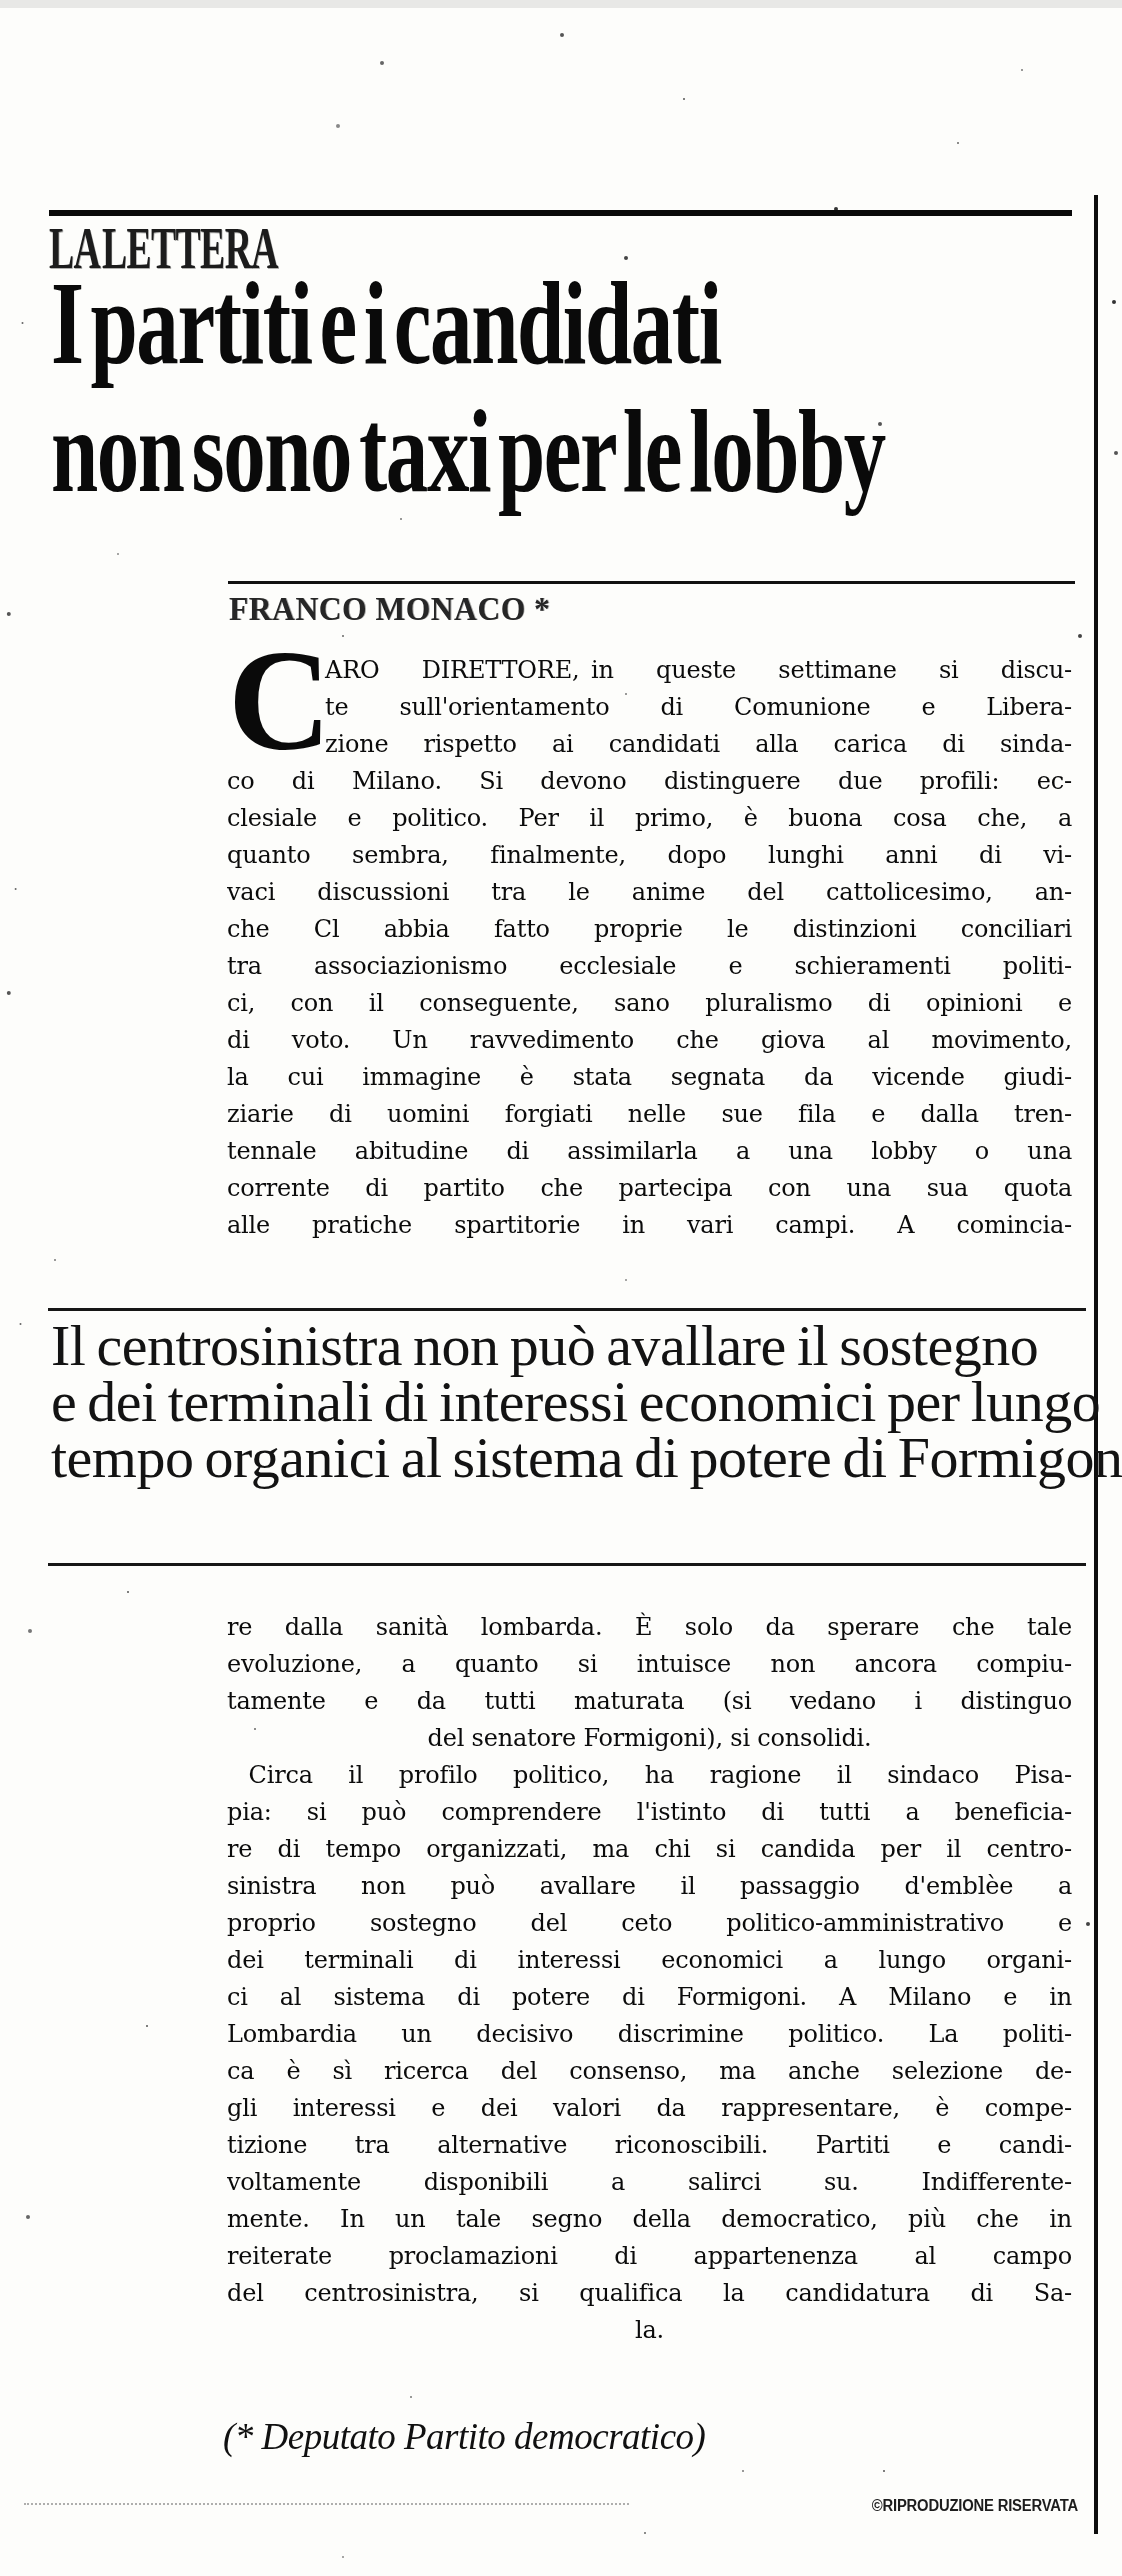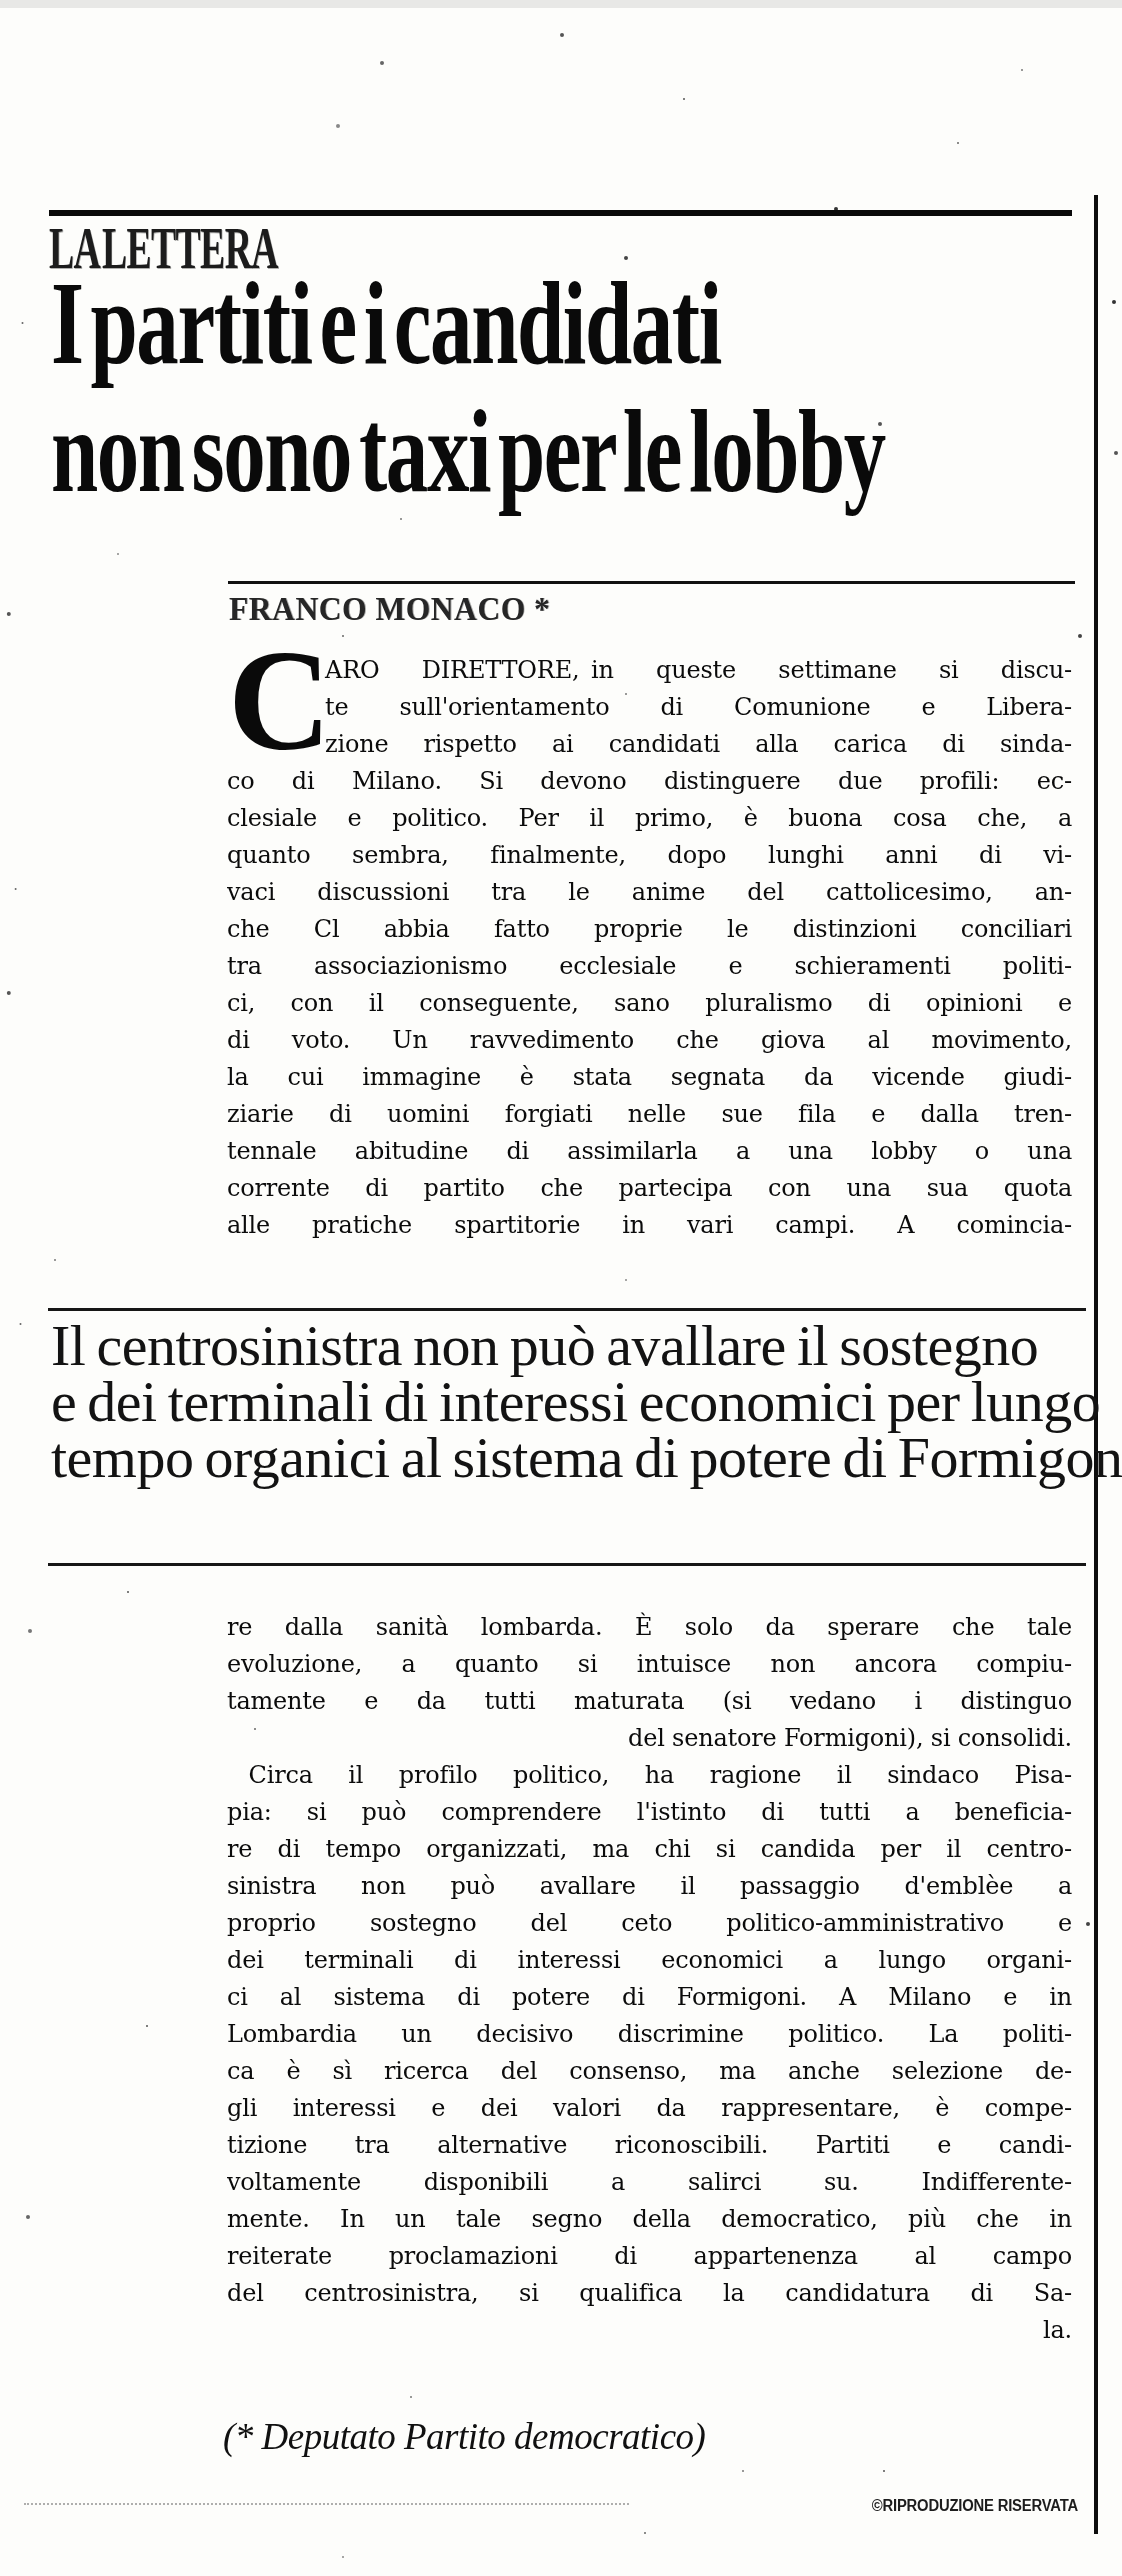--- a/index.html
+++ b/index.html
@@ -55,21 +55,21 @@
   #body1{top:644px;}
   #body2{top:1601px;}
   .bl{
     height:37px;line-height:37px;overflow:hidden;
     font-size:24px;text-align:justify;
     letter-spacing:-0.2px;
   }
   .bl::after{content:"";display:inline-block;width:100%;height:0;}
   .ind{padding-left:98px;}
   .pind{padding-left:21.5px;}
-  .noj{text-align:right;}
+  .noj{text-align:center;}
   .noj::after{display:none;}
   .lead-caps{margin-right:11.7px;}
   
   .dropcap{
     position:absolute;left:228px;top:640px;
     font-family:"Liberation Serif", serif;
     font-weight:bold;font-size:143px;line-height:107px;
     color:#0a0a0a;
   }
   

